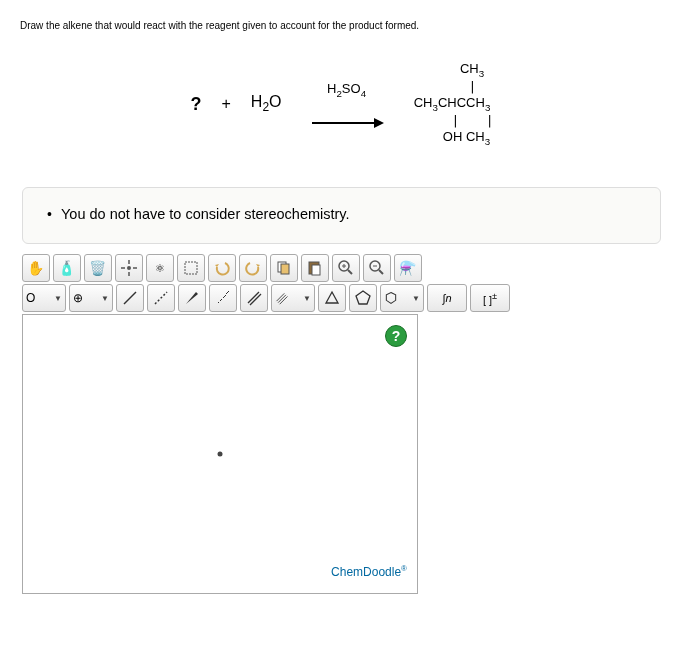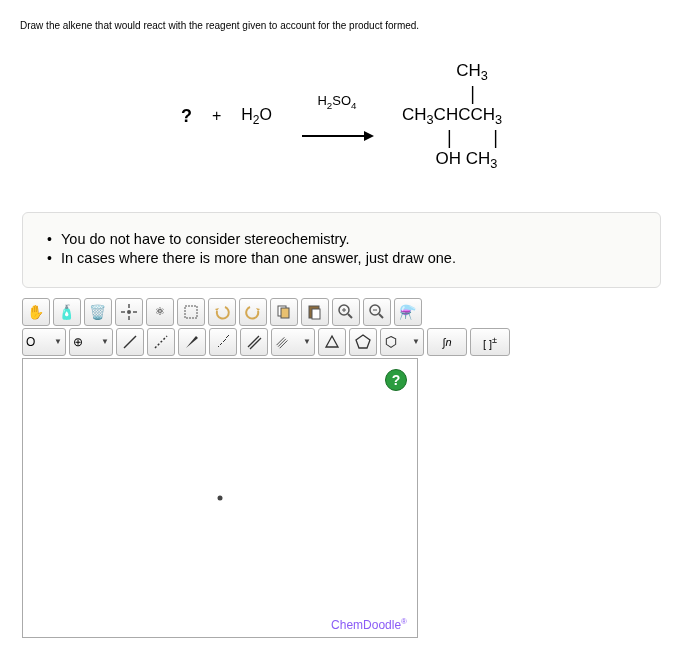--- a/index.html
+++ b/index.html
@@ -56,21 +56,21 @@
     .arrow::after {
       content: "";
       position: absolute;
       right: -2px;
       top: -4px;
       border-left: 10px solid #000;
       border-top: 5px solid transparent;
       border-bottom: 5px solid transparent;
     }
     .product {
-      font-size: 17px;
+      font-size: 13px;
       line-height: 1.2;
       text-align: center;
     }
     .product-line1 {
       margin-left: 40px;
     }
     .product-line2 {
       margin-left: 40px;
     }
     .product-line3 {
@@ -170,24 +170,24 @@
       color: #fff;
       font-weight: bold;
       font-size: 14px;
       display: flex;
       align-items: center;
       justify-content: center;
       cursor: pointer;
     }
     .chemdoodle-label {
       position: absolute;
-      bottom: 5px;
+      bottom: 14px;
       right: 10px;
       font-size: 12px;
-      color: #8b5cf6;
+      color: #0369a1;
     }
     .chemdoodle-label sup {
       font-size: 8px;
     }
     sub {
       font-size: 0.75em;
     }
     .icon-svg {
       width: 18px;
       height: 18px;
@@ -220,21 +220,20 @@
     <div class="product-line2"><span class="vbar">|</span></div>
     <div class="product-line3">CH<sub>3</sub>CHCCH<sub>3</sub></div>
     <div class="product-line2"><span class="vbar">|&nbsp;&nbsp;&nbsp;&nbsp;|</span></div>
     <div class="product-line4">OH CH<sub>3</sub></div>
   </div>
 </div>
 
 <div class="instructions-box">
   <ul>
     <li>You do not have to consider stereochemistry.</li>
-    <li>In cases where there is more than one answer, just draw one.</li>
   </ul>
 </div>
 
 <div class="drawing-widget">
   <div class="toolbar-row1">
     <div class="tool-btn">
       <span class="icon-emoji">✋</span>
     </div>
     <div class="tool-btn">
       <span class="icon-emoji">🧴</span>

